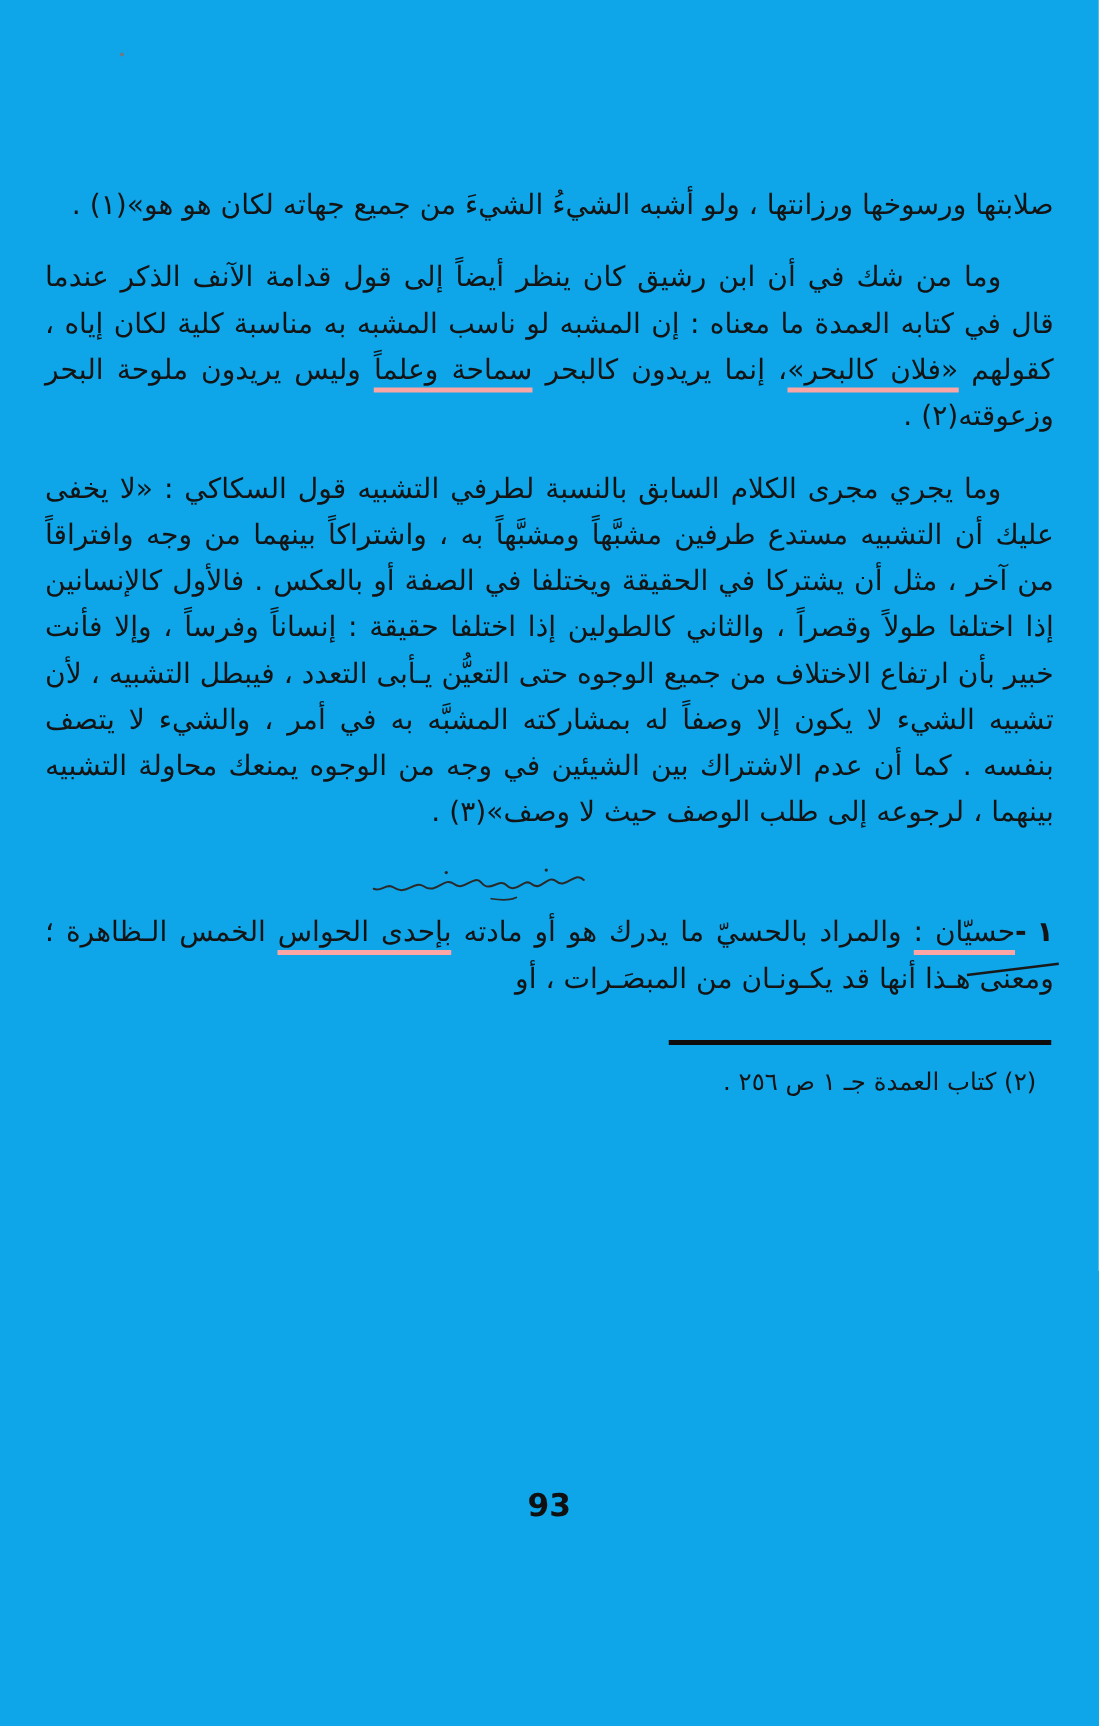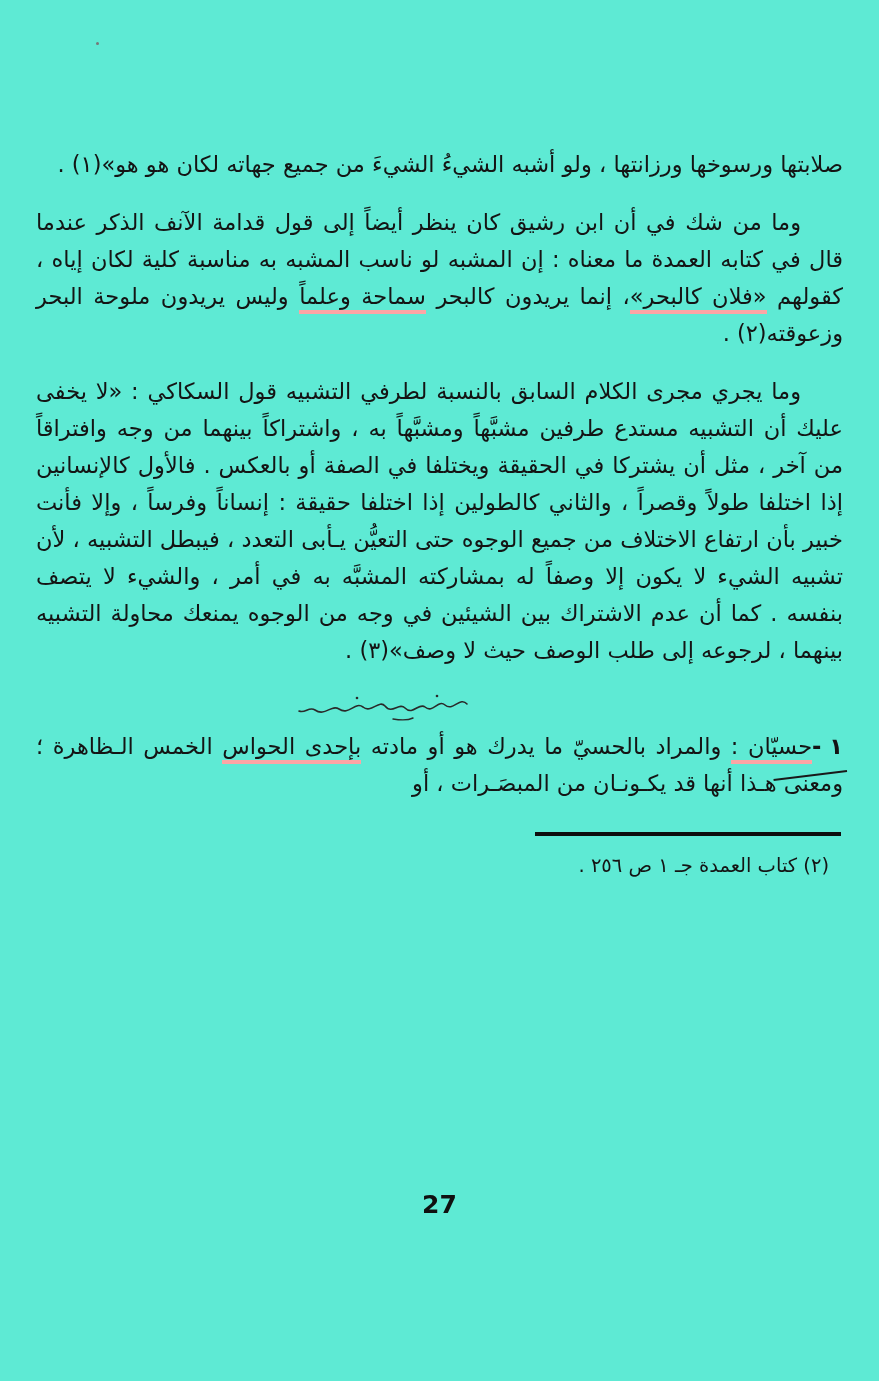--- a/index.html
+++ b/index.html
@@ -1,20 +1,20 @@
 <!DOCTYPE html>
 <html lang="ar"><head>
 <meta charset="utf-8">
 <style>
   html,body{margin:0;padding:0;background:#d8d5cd;}
   .page{
     position:relative;
     width:879px;height:1381px;
     margin:0 auto;
-    background:#5eead4;
+    background:#0ea5e9;
     box-sizing:border-box;
     padding:146px 36px 0 36px;
     font-family:"DejaVu Sans", sans-serif;
     color:#141414;
     overflow:hidden;
   }
   .text{
     direction:rtl;
     text-align:justify;
     font-size:22.5px;
@@ -71,17 +71,17 @@
 
     <div class="footnote-area">
       <div class="fn-rule"></div>
       <div class="footnotes">
         <p class="fn-line">(٢) كتاب العمدة جـ ١ ص ٢٥٦ .</p>
       </div>
     </div>
 
   </div>
 
-  <div class="page-number">27</div>
+  <div class="page-number">93</div>
 
   <div class="speck" style="left:96px;top:42px;width:3px;height:3px;"></div>
 
 </div>
 
 </body></html>

